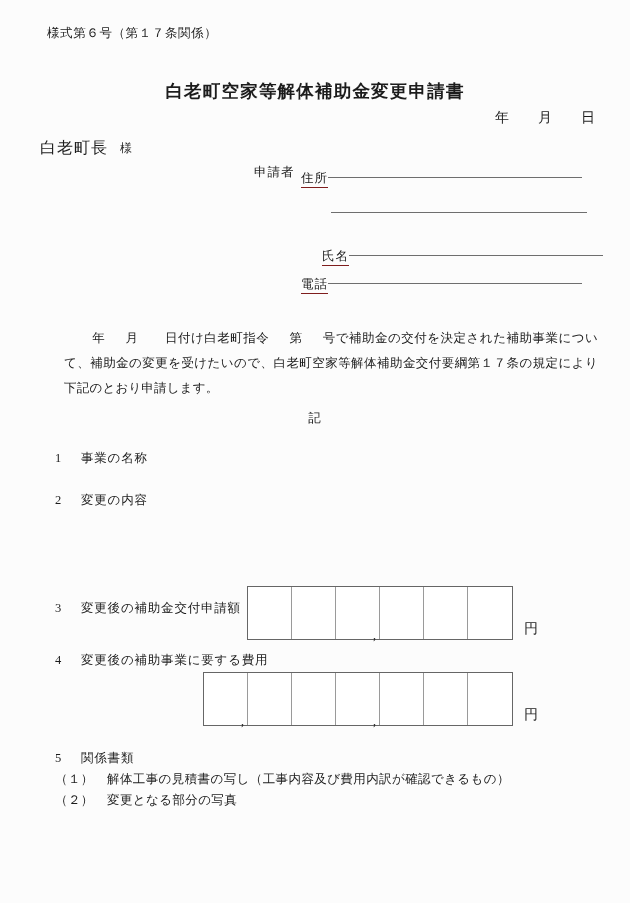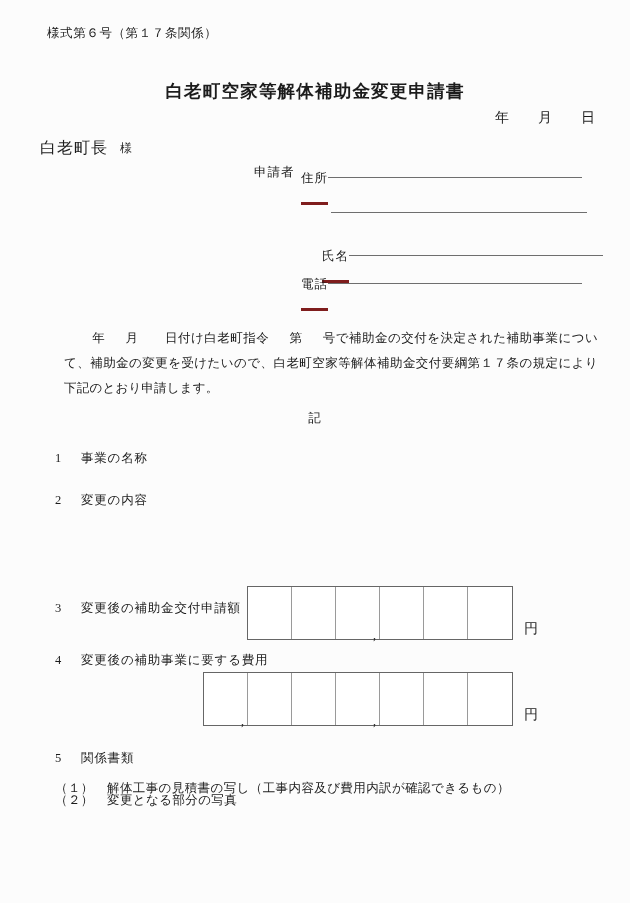--- a/index.html
+++ b/index.html
@@ -76,22 +76,22 @@
     white-space: nowrap;
   }
   .field-row {
     position: absolute;
     font-size: 12.5px;
     white-space: nowrap;
   }
   .field-row .fld-label {
     display: inline-block;
     letter-spacing: 1px;
-    border-bottom: 3px solid #7f1d1d;
-    padding-bottom: 15px;
+    border-bottom: 1px solid #7f1d1d;
+    padding-bottom: 0;
   }
   .field-row .fld-rule {
     display: inline-block;
     border-bottom: 1px solid #6e6e6e;
     height: 1px;
     vertical-align: 4px;
   }
   #fld-address  { left: 301px; top: 170px; }
   #fld-address2 { left: 331px; top: 206px; }
   #fld-name     { left: 301px; top: 248px; margin-left: 21px; }
@@ -138,21 +138,21 @@
   #item-4 { left: 55px; top: 652px; }
   #item-5 { left: 55px; top: 750px; }
 
   .sub-item {
     position: absolute;
     font-size: 12.5px;
     letter-spacing: 0.4px;
     white-space: nowrap;
   }
   .sub-item .sub-num { display: inline-block; width: 52px; }
-  #sub-1 { left: 55px; top: 771px; margin-top: 9px; }
+  #sub-1 { left: 55px; top: 771px; }
   #sub-2 { left: 55px; top: 792px; }
 
   
   .amount-wrap { position: absolute; }
   #amount-1 { left: 247px; top: 586px; }
   #amount-2 { left: 203px; top: 672px; }
 
   .amount-grid {
     display: flex;
     border: 1px solid #666666;

